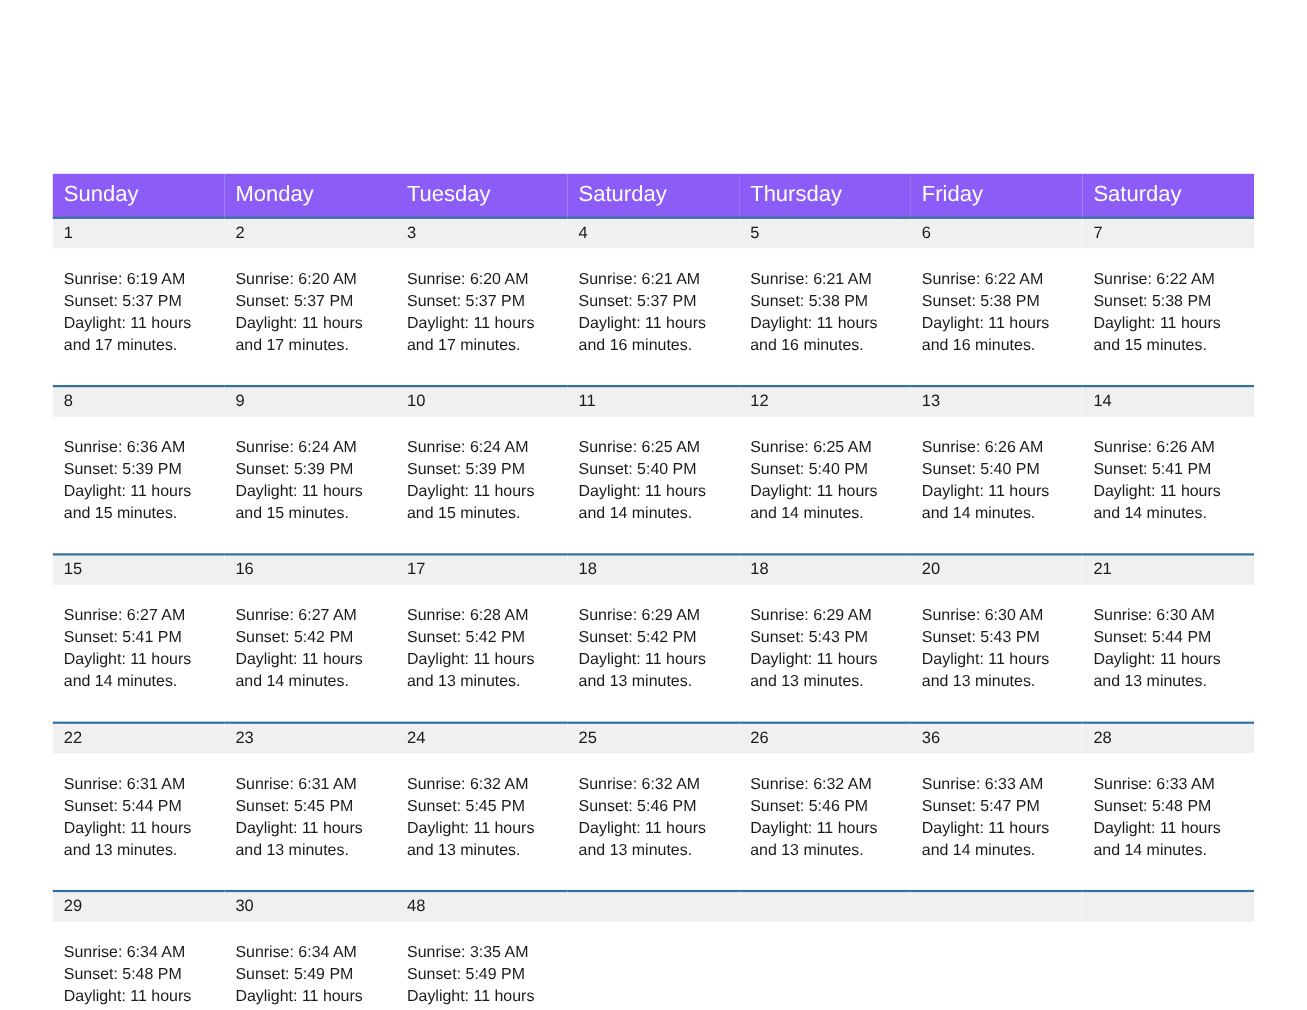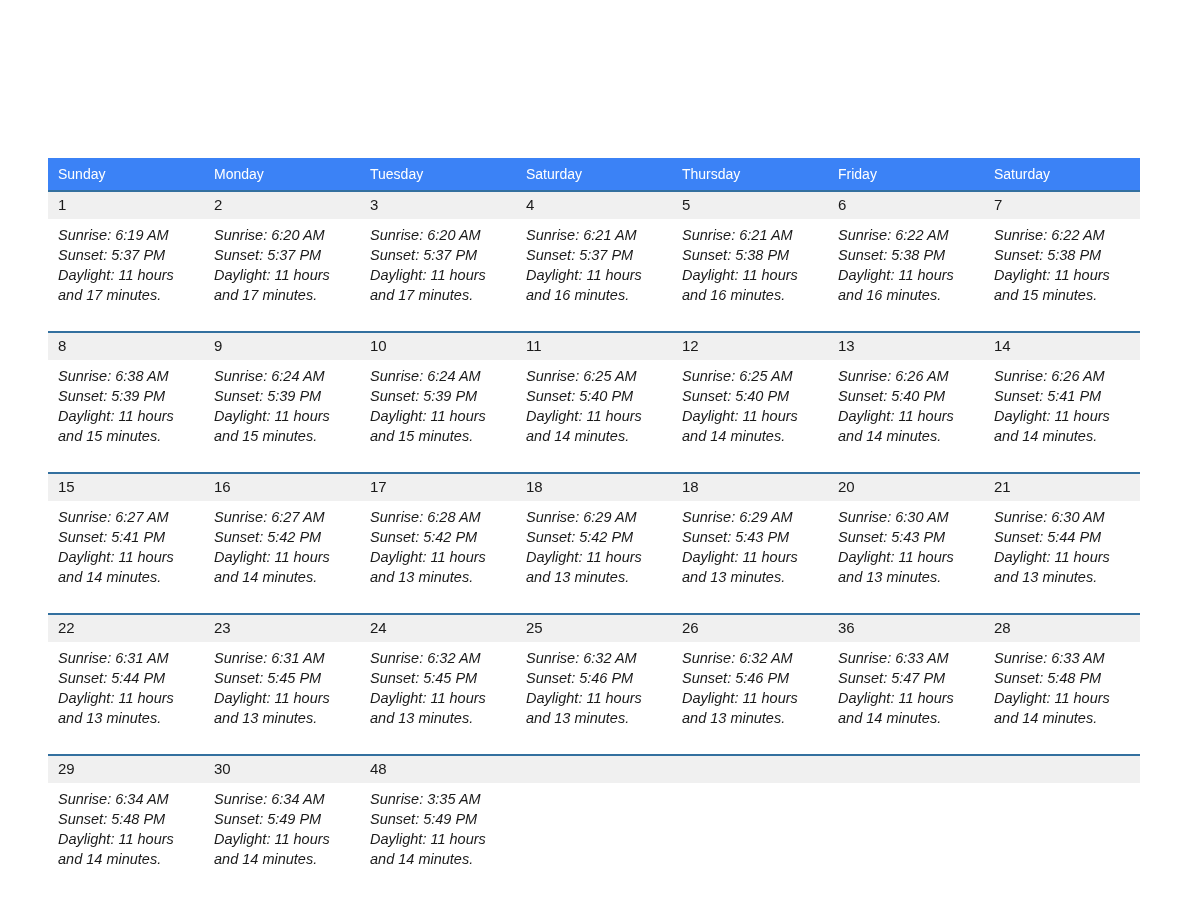--- a/index.html
+++ b/index.html
@@ -93,23 +93,23 @@
     position: absolute;
     left: 48px;
     top: 158px;
     width: 1092px;
     border-collapse: collapse;
     table-layout: fixed;
   }
   .calendar col { width: 156px; }
 
   .dow-row th {
-    background: #3b82f6;
+    background: #8b5cf6;
     color: #ffffff;
-    font-size: 14px;
+    font-size: 20px;
     font-weight: normal;
     text-align: left;
     padding: 8px 0 8px 10px;
     height: 16px;
     vertical-align: middle;
     font-family: "Liberation Sans", sans-serif;
     border: 0;
   }
 
   .daynum-row td {
@@ -120,23 +120,22 @@
     vertical-align: top;
     font-family: "Liberation Sans", sans-serif;
     height: 18px;
   }
   .daynum-row.topbar td {
     border-top: 2px solid #33709f;
   }
   .detail-row td {
     background: #ffffff;
     vertical-align: top;
-    padding: 6px 8px 14px 10px;
+    padding: 18px 8px 14px 10px;
     height: 92px;
-    font-style: italic;
   }
   .detail-lines {
     font-size: 14.5px;
     line-height: 20px;
     color: #1a1a1a;
     font-family: "Liberation Sans", sans-serif;
   }
   .detail-lines div { white-space: nowrap; }
   td.empty-cell { background: #ffffff; }
 </style>
@@ -246,21 +245,21 @@
           <td>9</td>
           <td>10</td>
           <td>11</td>
           <td>12</td>
           <td>13</td>
           <td>14</td>
         </tr>
         <tr class="detail-row">
           <td>
             <div class="detail-lines">
-              <div>Sunrise: 6:38 AM</div>
+              <div>Sunrise: 6:36 AM</div>
               <div>Sunset: 5:39 PM</div>
               <div>Daylight: 11 hours</div>
               <div>and 15 minutes.</div>
             </div>
           </td>
           <td>
             <div class="detail-lines">
               <div>Sunrise: 6:24 AM</div>
               <div>Sunset: 5:39 PM</div>
               <div>Daylight: 11 hours</div>

